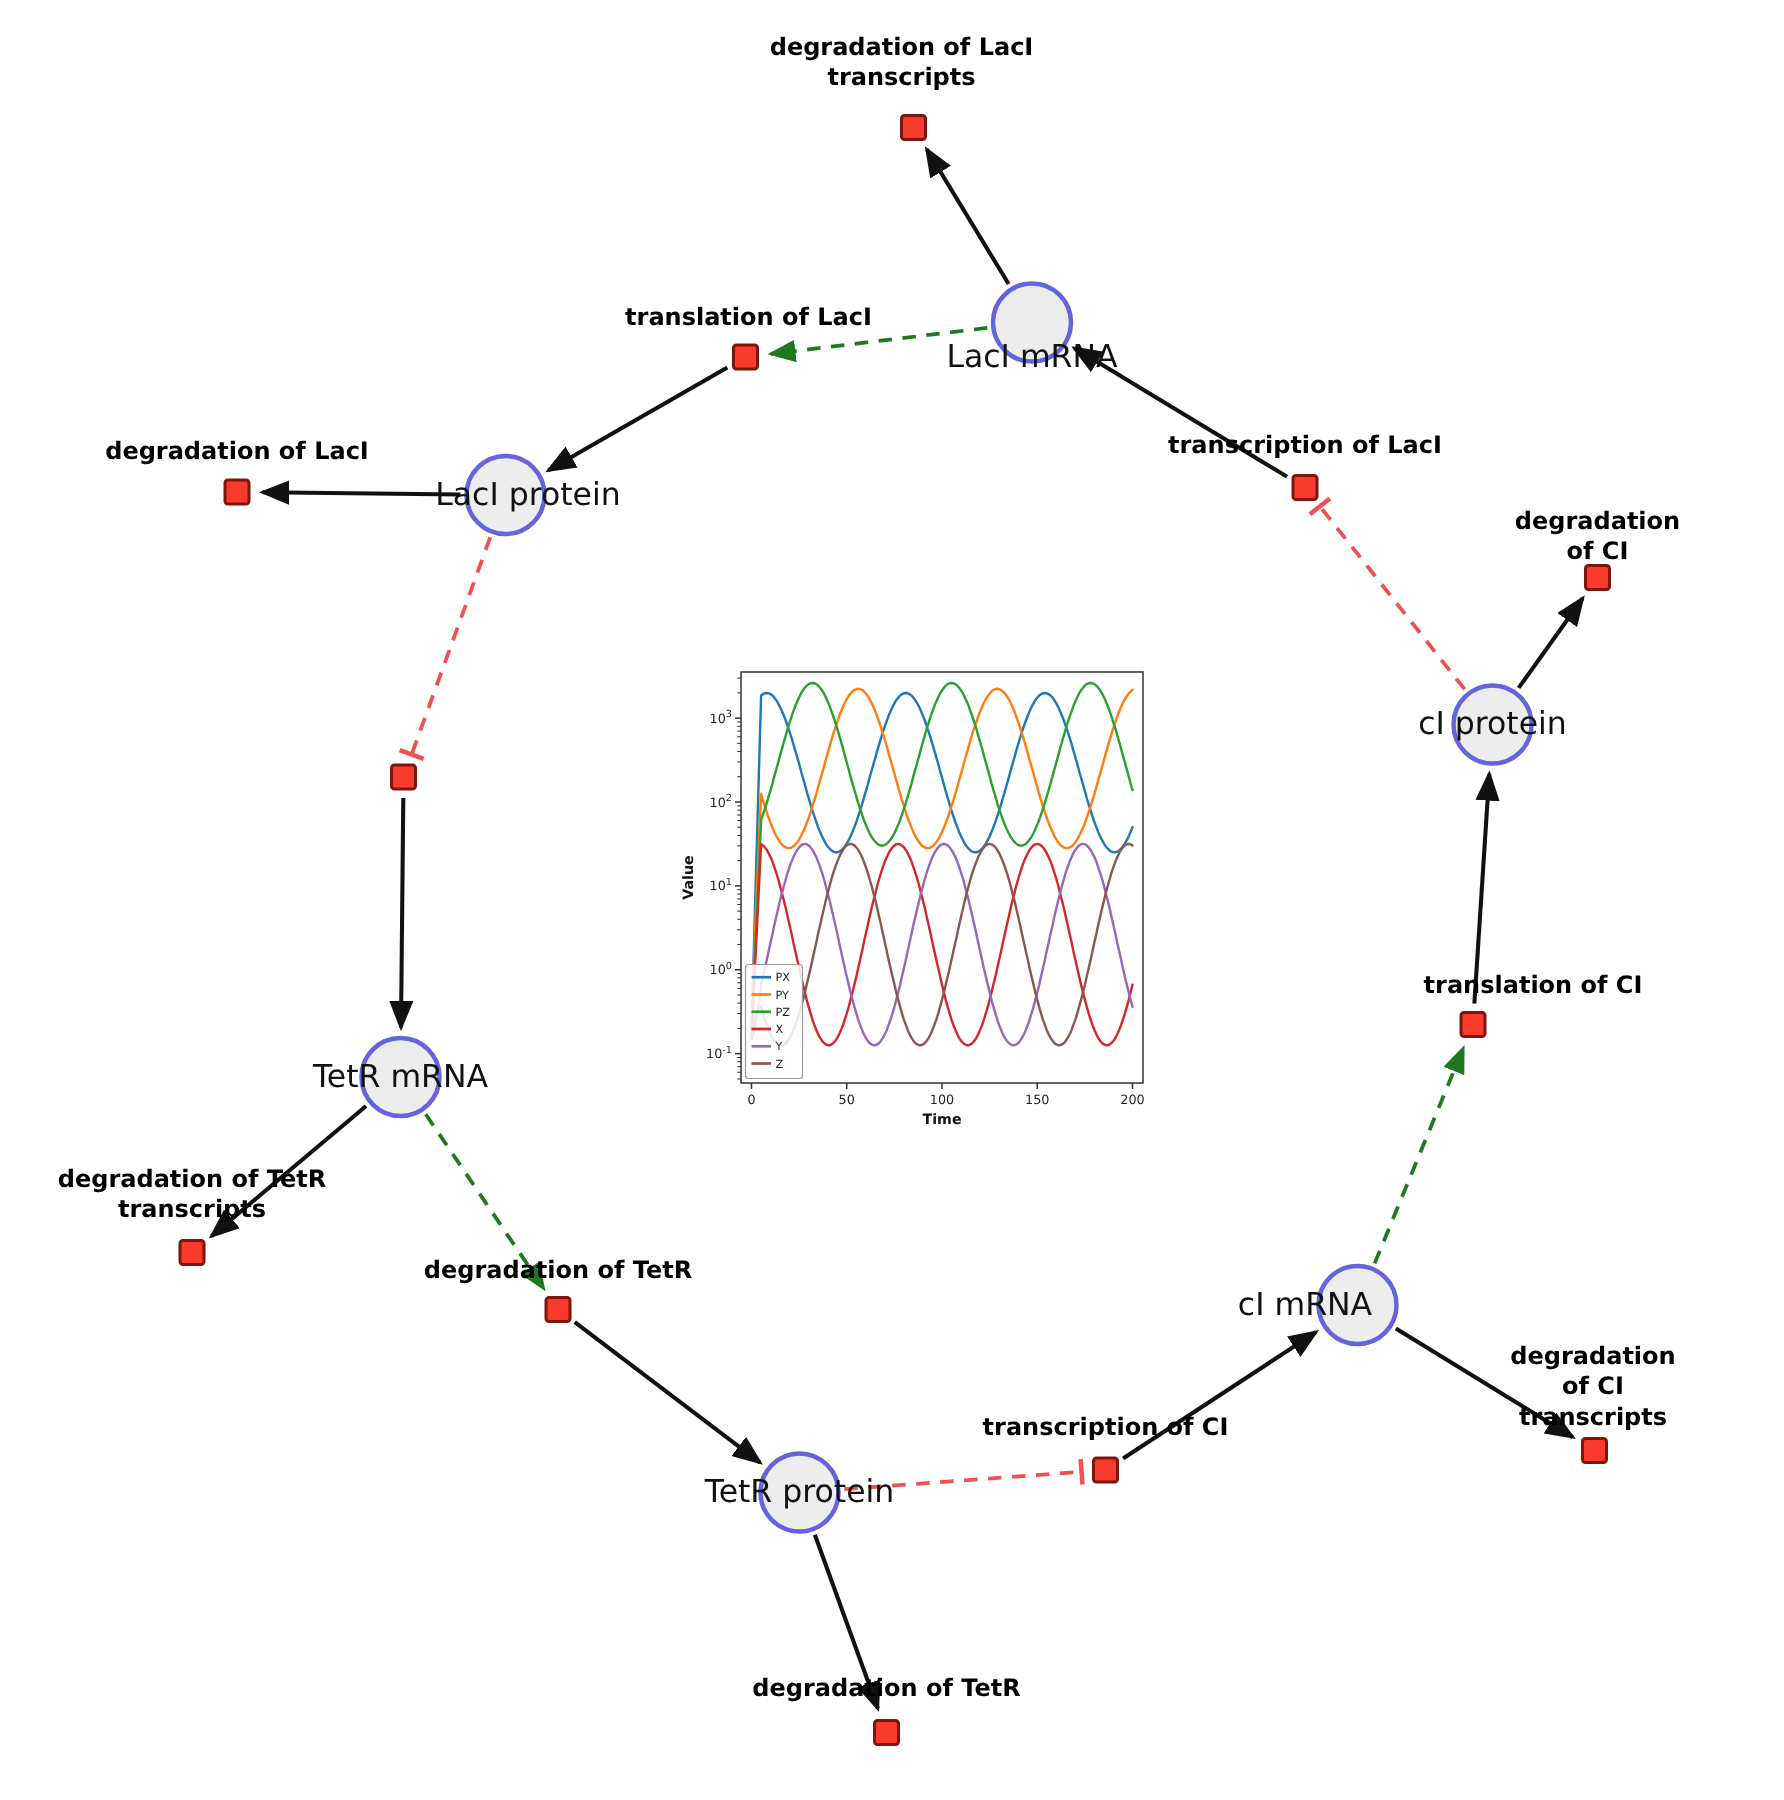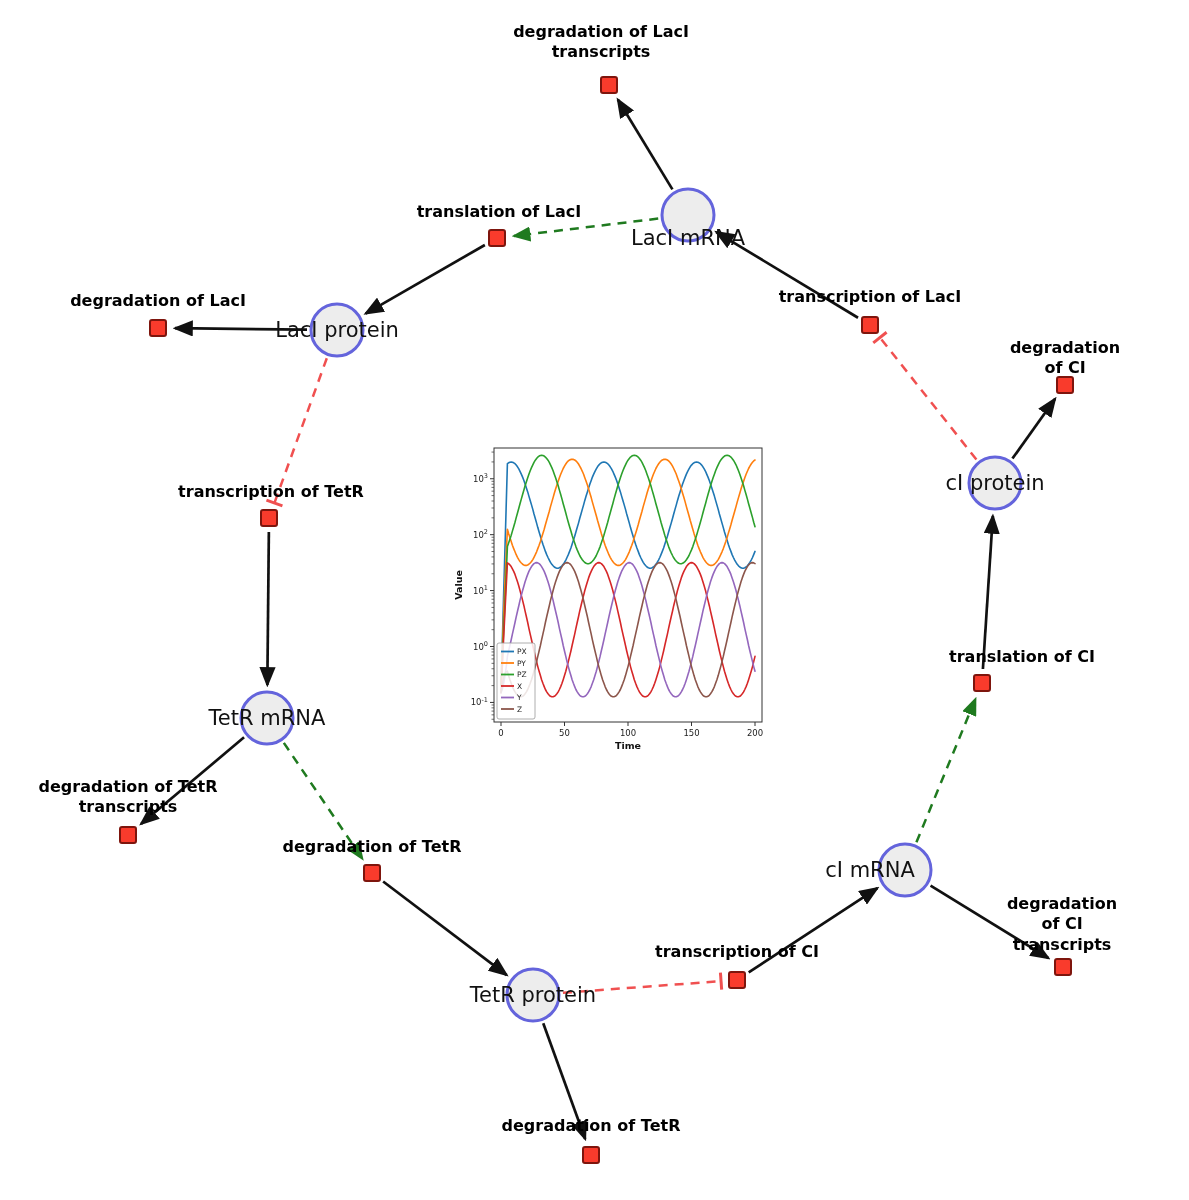--- a/index.html
+++ b/index.html
@@ -73,32 +73,31 @@
       <div class="reaction-node" style="left: 269px; top: 518px;"></div>
       <div class="reaction-node" style="left: 982px; top: 683px;"></div>
       <div class="reaction-node" style="left: 128px; top: 835px;"></div>
       <div class="reaction-node" style="left: 372px; top: 873px;"></div>
       <div class="reaction-node" style="left: 737px; top: 980px;"></div>
       <div class="reaction-node" style="left: 1063px; top: 967px;"></div>
       <div class="reaction-node" style="left: 591px; top: 1155px;"></div>
     </div>
   <div id="label-layer">
       <div class="node-label species-label" style="left: 688px; top: 215px; margin-top: 23px;">LacI mRNA</div>
-      <div class="node-label species-label" style="left: 337px; top: 330px;">LacI protein</div>
+      <div class="node-label species-label" style="left: 352px; top: 330px;">LacI protein</div>
       <div class="node-label species-label" style="left: 995px; top: 483px;">cI protein</div>
       <div class="node-label species-label" style="left: 267px; top: 718px;">TetR mRNA</div>
       <div class="node-label species-label" style="left: 870px; top: 870px;">cI mRNA</div>
       <div class="node-label species-label" style="left: 533px; top: 995px;">TetR protein</div>
       <div class="node-label reaction-label" style="left: 601px; top: 42px;">degradation of LacI
 transcripts</div>
       <div class="node-label reaction-label" style="left: 499px; top: 212px;">translation of LacI</div>
       <div class="node-label reaction-label" style="left: 158px; top: 301px;">degradation of LacI</div>
       <div class="node-label reaction-label" style="left: 870px; top: 297px;">transcription of LacI</div>
       <div class="node-label reaction-label" style="left: 1065px; top: 358px;">degradation of CI</div>
-      <div class="node-label reaction-label" style="left: 271px; top: 492px;">transcription of TetR</div>
       <div class="node-label reaction-label" style="left: 982px; top: 657px; margin-left: 40px;">translation of CI</div>
       <div class="node-label reaction-label" style="left: 128px; top: 797px;">degradation of TetR
 transcripts</div>
       <div class="node-label reaction-label" style="left: 372px; top: 847px;">degradation of TetR</div>
       <div class="node-label reaction-label" style="left: 737px; top: 952px; text-align: right;">transcription of CI</div>
       <div class="node-label reaction-label" style="left: 1062px; top: 925px;">degradation of CI
 transcripts</div>
       <div class="node-label reaction-label" style="left: 591px; top: 1126px;">degradation of TetR</div>
     </div>
   <div class="inset">

